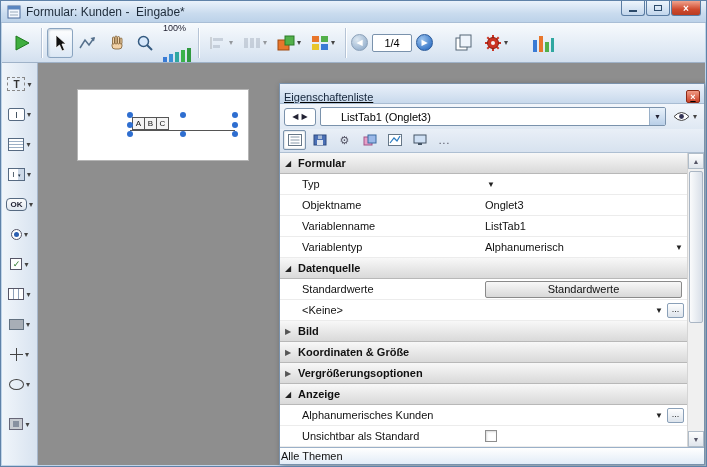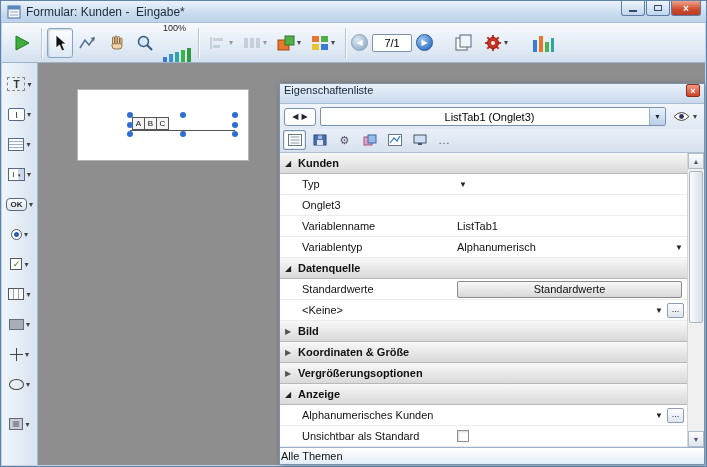--- a/index.html
+++ b/index.html
@@ -88,52 +88,52 @@
   .h { position:absolute; width:6px; height:6px; border-radius:50%; background:#2e6ed0; }
   .h.tl{left:-3px;top:-3px} .h.tm{left:50%;margin-left:-3px;top:-3px} .h.tr{right:-3px;top:-3px}
   .h.ml{left:-3px;top:50%;margin-top:-3px} .h.mr{right:-3px;top:50%;margin-top:-3px}
   .h.bl{left:-3px;bottom:-2px} .h.bm{left:50%;margin-left:-3px;bottom:-2px} .h.br{right:-3px;bottom:-2px}
 
   
   .props { position:absolute; left:278px; top:82px; width:426px; height:382px;
     border:1px solid #7a92ac; background:#eef3f9; box-shadow:2px 2px 6px rgba(0,0,0,.35);
     display:flex; flex-direction:column; font-size:11px; }
   .phead { height:20px; background:linear-gradient(#eaf1fa,#c8d9ec); border-bottom:1px solid #a8bcd2;
-    display:flex; align-items:flex-start; padding:0 4px; }
+    display:flex; align-items:flex-end; padding:0 4px;text-decoration:underline; }
   .ptitle { flex:1; color:#15253a; }
   .pclose { width:14px; height:13px; background:linear-gradient(#f09a84,#cc4228); border:1px solid #8e2a16;
     border-radius:2px; color:#fff; font-size:9px; font-weight:bold; display:flex; align-items:center;
     justify-content:center; }
   .pselrow { height:25px; display:flex; align-items:center; padding:0 4px; gap:4px;
     background:linear-gradient(#f2f6fb,#dfe8f3); }
   .navpair { width:32px; height:18px; border:1px solid #7a92ac; border-radius:3px; background:#fff;
     display:flex; align-items:center; justify-content:center; gap:3px; font-size:8px; color:#223; }
   .objcombo { flex:1; height:19px; border:1px solid #7a92ac; border-radius:2px; background:#fff;
     display:flex; align-items:center; overflow:hidden; }
-  .objtext { flex:1; padding-left:9px; white-space:nowrap;text-align:center; }
+  .objtext { flex:1; padding-left:20px; white-space:nowrap; }
   .combobtn { width:16px; height:100%; background:linear-gradient(#e8f1fa,#b9cfe8);
     border-left:1px solid #9ab0c8; font-size:7px; color:#223; display:flex; align-items:center;
     justify-content:center; }
   .eyebtn { width:30px; height:19px; display:flex; align-items:center; justify-content:center; gap:1px; }
   .ptabs { height:24px; display:flex; align-items:flex-end; padding:0 3px 2px 3px; gap:2px;
     background:linear-gradient(#e9eff7,#d7e2ef); border-bottom:1px solid #aebfd2; }
   .ptab { width:23px; height:20px; border:1px solid transparent; border-radius:2px;
     display:flex; align-items:center; justify-content:center; font-size:11px; color:#556; }
   .ptab.sel { background:#fff; border-color:#7a92ac; box-shadow:inset 0 0 2px rgba(80,110,140,.5); }
   .ptab .dots { font-size:10px; color:#445; letter-spacing:1px; }
 
   .pgrid { flex:1; display:flex; background:#fff; overflow:hidden; }
   .prows { width:407px; }
   .psection { height:21px; background:linear-gradient(#f8f8f8,#d9d9d9); border-bottom:1px solid #b8b8b8;
     display:flex; align-items:center; padding-left:5px; }
   .tri { width:12px; font-size:8px; color:#222; }
   .tri.col { color:#555; }
   .sectlabel { font-weight:bold; color:#111; margin-left:1px; }
   .prow { height:21px; display:flex; align-items:center; padding-left:22px;
-    border-bottom:1px solid #ececec; background:#fff; }
+    border-bottom:1px solid #ececec; background:#fff;gap:28px; }
   .plabel { width:155px; color:#111; white-space:nowrap; overflow:hidden; }
   .pvalue { flex:1; display:flex; align-items:center; height:100%; }
   .pvtext { flex:1; white-space:nowrap; overflow:hidden; color:#111; }
   .dd { font-size:8px; color:#222; margin:0 4px 0 2px; }
   .ellbtn { width:17px; height:15px; border:1px solid #8aa0b8; border-radius:2px;
     background:linear-gradient(#fefefe,#dde4ec); font-size:9px; line-height:10px; text-align:center;
     color:#222; margin-right:3px; }
   .stdbtn { flex:1; height:17px; margin-right:5px; border:1px solid #8a8a8a; border-radius:2px;
     background:linear-gradient(#f8f8f8,#d8d8d8); font-size:11px; color:#111; display:flex;
     align-items:center; justify-content:center; }
@@ -253,21 +253,21 @@
         <rect x="1" y="9" width="7" height="6" fill="#e8c52c"></rect>
         <rect x="10" y="9" width="7" height="6" fill="#3a7bd5"></rect>
       </svg>
       <span class="tcaret">▾</span>
     </div>
     <div class="tsep"></div>
     <div class="navc dis">
         <span>◀</span>
       </div>
     <div class="pagebox">
-        <span>7/1</span>
+        <span>1/4</span>
       </div>
     <div class="navc">
         <span>▶</span>
       </div>
     <div style="width:16px"></div>
     <div class="tbtn">
       <svg width="20" height="18">
         <rect x="2" y="4" width="11" height="12" fill="#fff" stroke="#567"></rect>
         <rect x="6" y="1" width="11" height="12" fill="#eef4fb" stroke="#567"></rect>
       </svg>
@@ -468,29 +468,30 @@
       </div>
       <div class="ptab">
         <span class="dots">...</span>
       </div>
     </div>
 
     <div class="pgrid">
       <div class="prows">
         <div class="psection">
           <span class="tri">◢</span>
-          <span class="sectlabel">Kunden</span>
+          <span class="sectlabel">Formular</span>
         </div>
         <div class="prow">
           <span class="plabel">Typ</span>
           <div class="pvalue">
             <span class="dd">▼</span>
           </div>
         </div>
         <div class="prow">
+          <span class="plabel">Objektname</span>
           <div class="pvalue">
             <span class="pvtext">Onglet3</span>
           </div>
         </div>
         <div class="prow">
           <span class="plabel">Variablenname</span>
           <div class="pvalue">
             <span class="pvtext">ListTab1</span>
           </div>
         </div>

